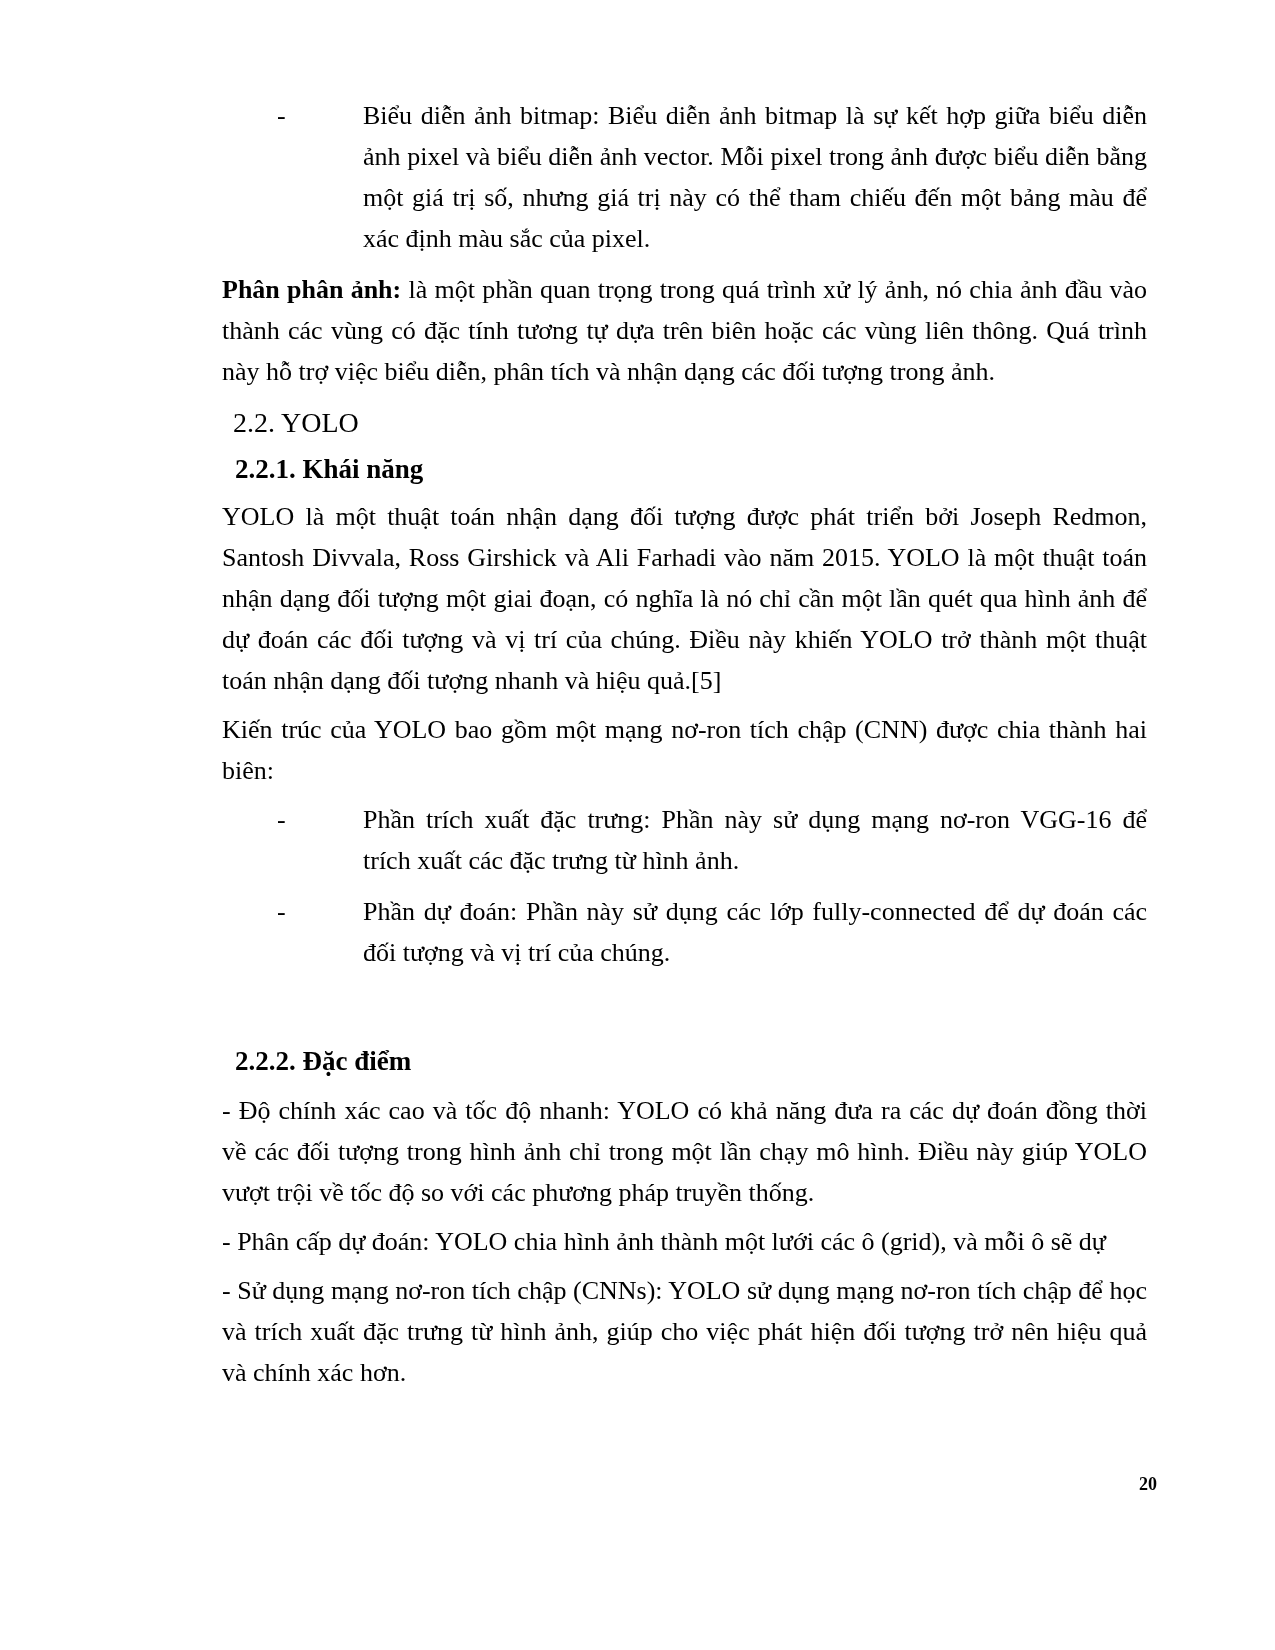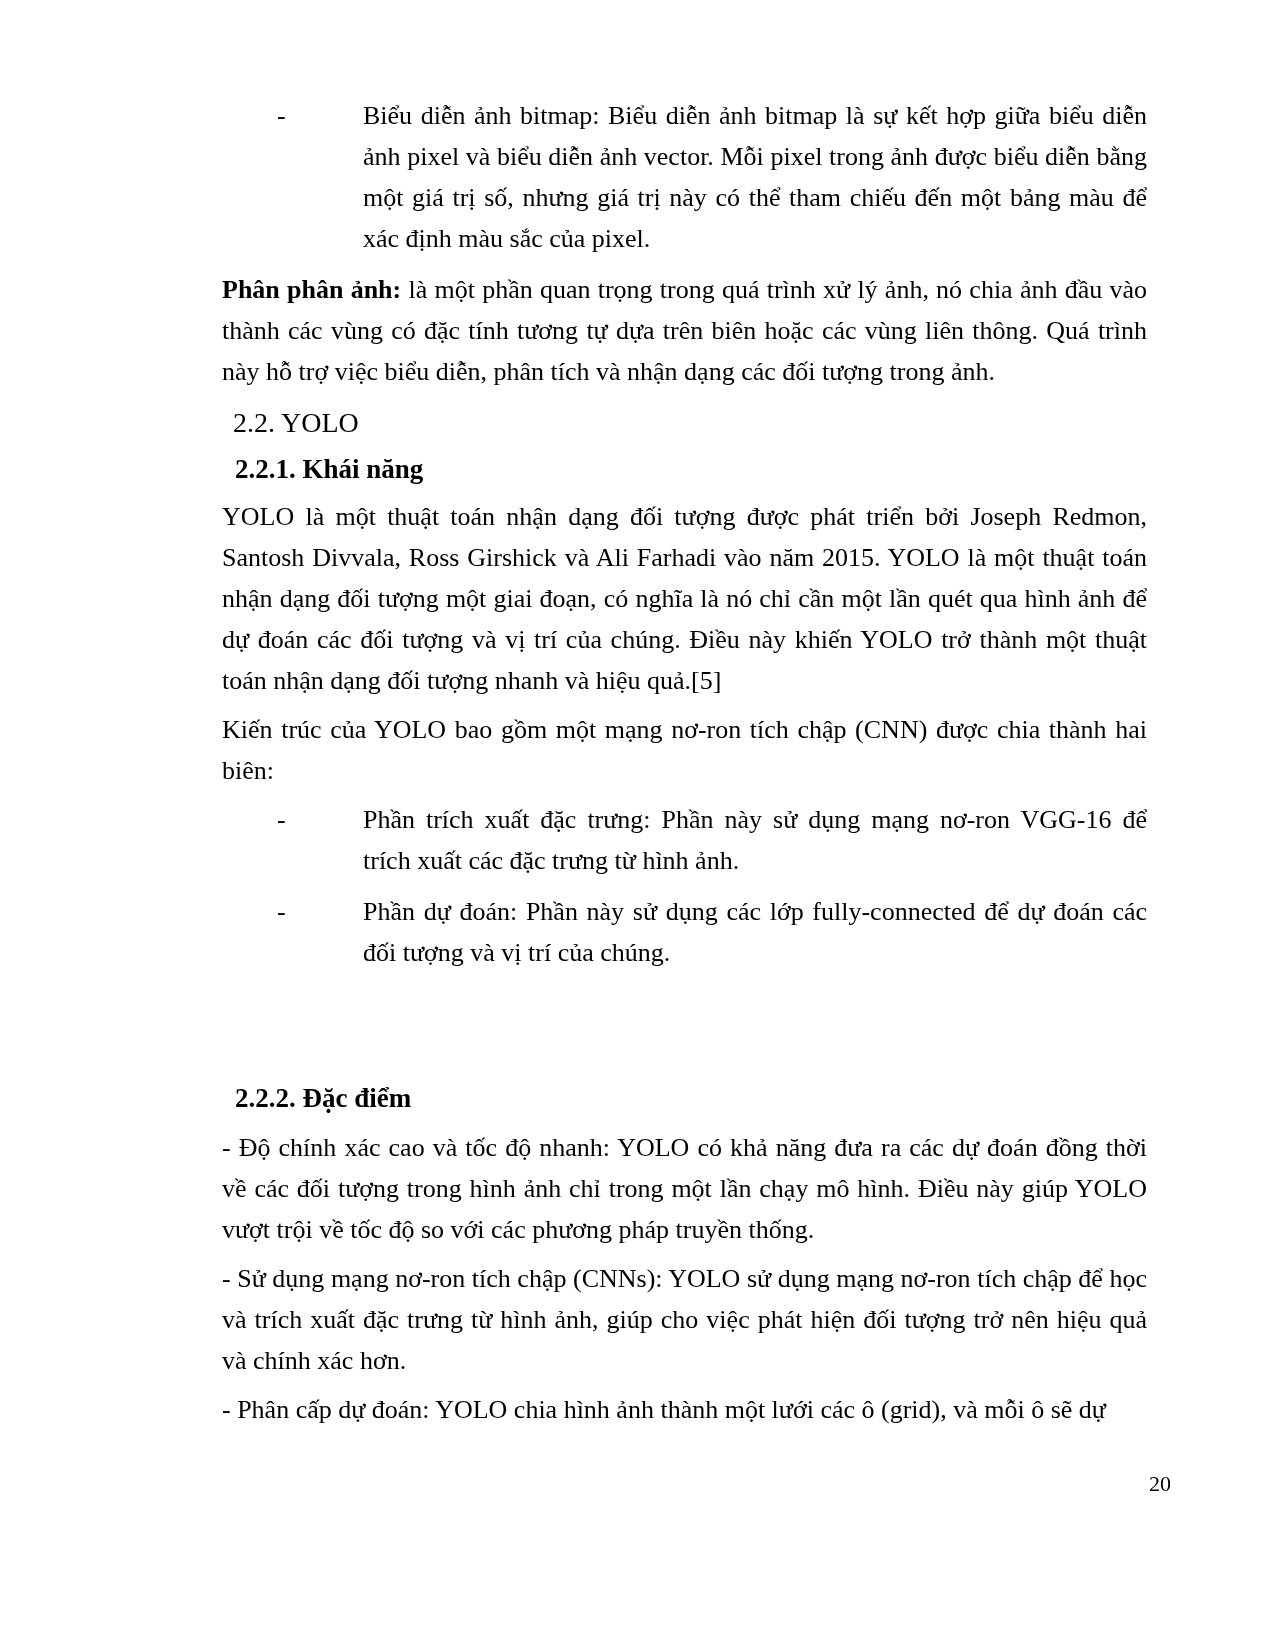--- a/index.html
+++ b/index.html
@@ -49,32 +49,33 @@
     padding-left: 11px;
   }
   .h-sub {
     font-weight: bold;
     font-size: 27px;
     line-height: 34px;
     margin: 0 0 10px 0;
     padding-left: 13px;
   }
   .h-sub-2 {
-    margin-top: 108px;
+    margin-top: 71px;
     margin-bottom: 12px;
   }
   .para-yolo { }
   .para-arch { margin-bottom: 8px; }
   .bullet-b { margin-bottom: 0; }
   .page-number {
     position: absolute;
     top: 1468px;
-    right: 104px;
-    font-size: 22px;
+    right: 118px;
+    font-size: 18px;
     line-height: 32px;
+    font-weight: bold;
   }
 </style>
 </head>
 <body>
 
 <div class="page">
 
   <div class="bullet">
     <span class="marker">-</span>
     <span class="bullet-text">Biểu diễn ảnh bitmap: Biểu diễn ảnh bitmap là sự kết hợp giữa biểu diễn ảnh pixel và biểu diễn ảnh vector. Mỗi pixel trong ảnh được biểu diễn bằng một giá trị số, nhưng giá trị này có thể tham chiếu đến một bảng màu để xác định màu sắc của pixel.</span>
@@ -97,19 +98,19 @@
 
   <div class="bullet bullet-b">
     <span class="marker">-</span>
     <span class="bullet-text">Phần dự đoán: Phần này sử dụng các lớp fully-connected để dự đoán các đối tượng và vị trí của chúng.</span>
   </div>
 
   <div class="h-sub h-sub-2">2.2.2. Đặc điểm</div>
 
   <p class="para">- Độ chính xác cao và tốc độ nhanh: YOLO có khả năng đưa ra các dự đoán đồng thời về các đối tượng trong hình ảnh chỉ trong một lần chạy mô hình. Điều này giúp YOLO vượt trội về tốc độ so với các phương pháp truyền thống.</p>
 
+  <p class="para">- Phân cấp dự đoán: YOLO chia hình ảnh thành một lưới các ô (grid), và mỗi ô sẽ dự</p>
+
   <p class="para">- Sử dụng mạng nơ-ron tích chập (CNNs): YOLO sử dụng mạng nơ-ron tích chập để học và trích xuất đặc trưng từ hình ảnh, giúp cho việc phát hiện đối tượng trở nên hiệu quả và chính xác hơn.</p>
-
-  <p class="para">- Phân cấp dự đoán: YOLO chia hình ảnh thành một lưới các ô (grid), và mỗi ô sẽ dự</p>
 
   <div class="page-number">20</div>
 
 </div>
 
 </body></html>

